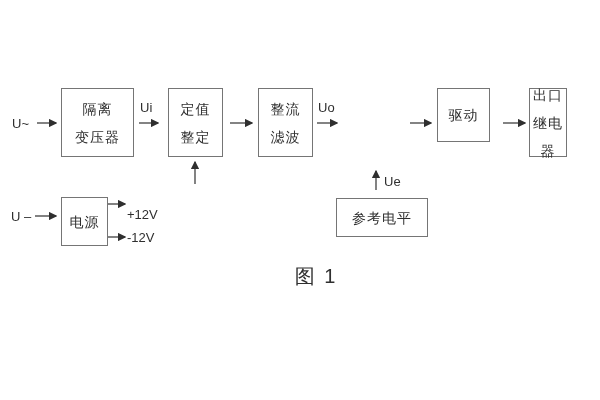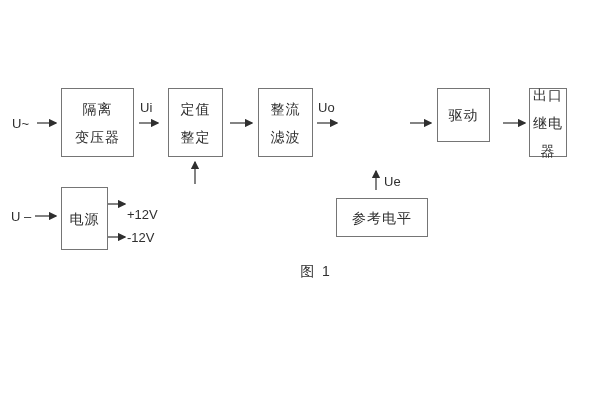--- a/index.html
+++ b/index.html
@@ -45,21 +45,21 @@
     font-size: 13px;
     line-height: 15px;
     white-space: nowrap;
   }
   .caption {
     position: absolute;
     left: 270px;
     top: 263px;
     width: 80px;
     text-align: center;
-    font-size: 14px;
+    font-size: 20px;
     letter-spacing: 2px;
   }
 </style>
 </head>
 <body>
 
 <div class="canvas">
 
   <svg class="wires" viewBox="0 0 600 400" xmlns="http://www.w3.org/2000/svg">
     <defs>
@@ -93,21 +93,21 @@
 滤波</span>
   </div>
   <div class="box" style="left:431px; top:88px; width:53px; height:54px">
     <span>驱动</span>
   </div>
   <div class="box" style="left:523px; top:88px; width:38px; height:69px">
     <span>出口
 继电器</span>
   </div>
 
-  <div class="box" style="left:55px; top:187px; width:47px; height:63px">
+  <div class="box" style="left:55px; top:197px; width:47px; height:49px">
     <span>电源</span>
   </div>
   <div class="box" style="left:330px; top:198px; width:92px; height:39px">
     <span>参考电平</span>
   </div>
 
   <div class="lbl" style="left:6px; top:116px">U~</div>
   <div class="lbl" style="left:5px; top:209px">U –</div>
   <div class="lbl" style="left:134px; top:100px">Ui</div>
   <div class="lbl" style="left:312px; top:100px">Uo</div>

